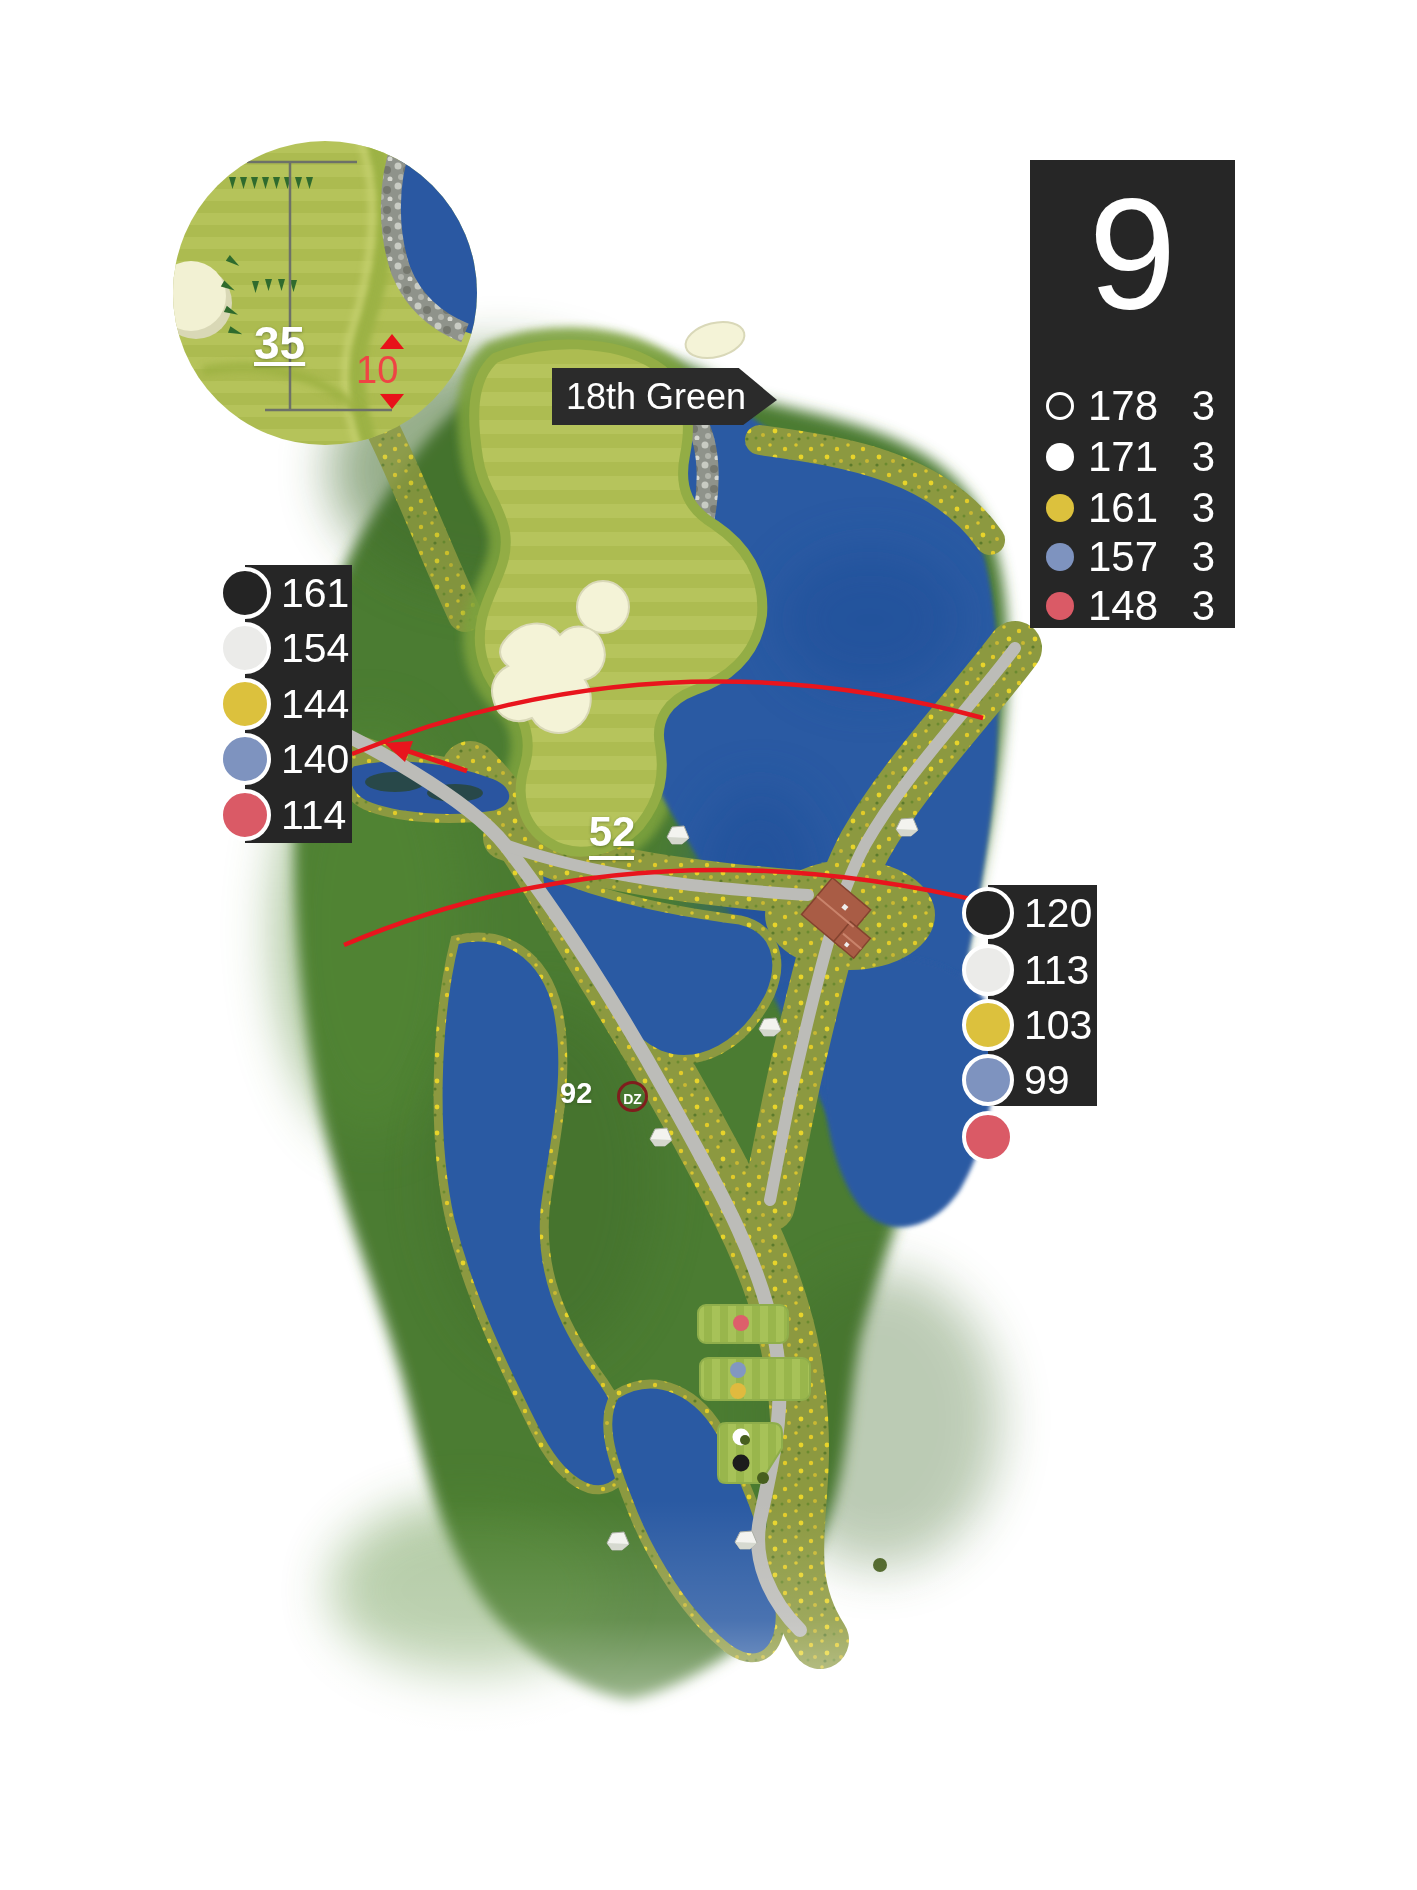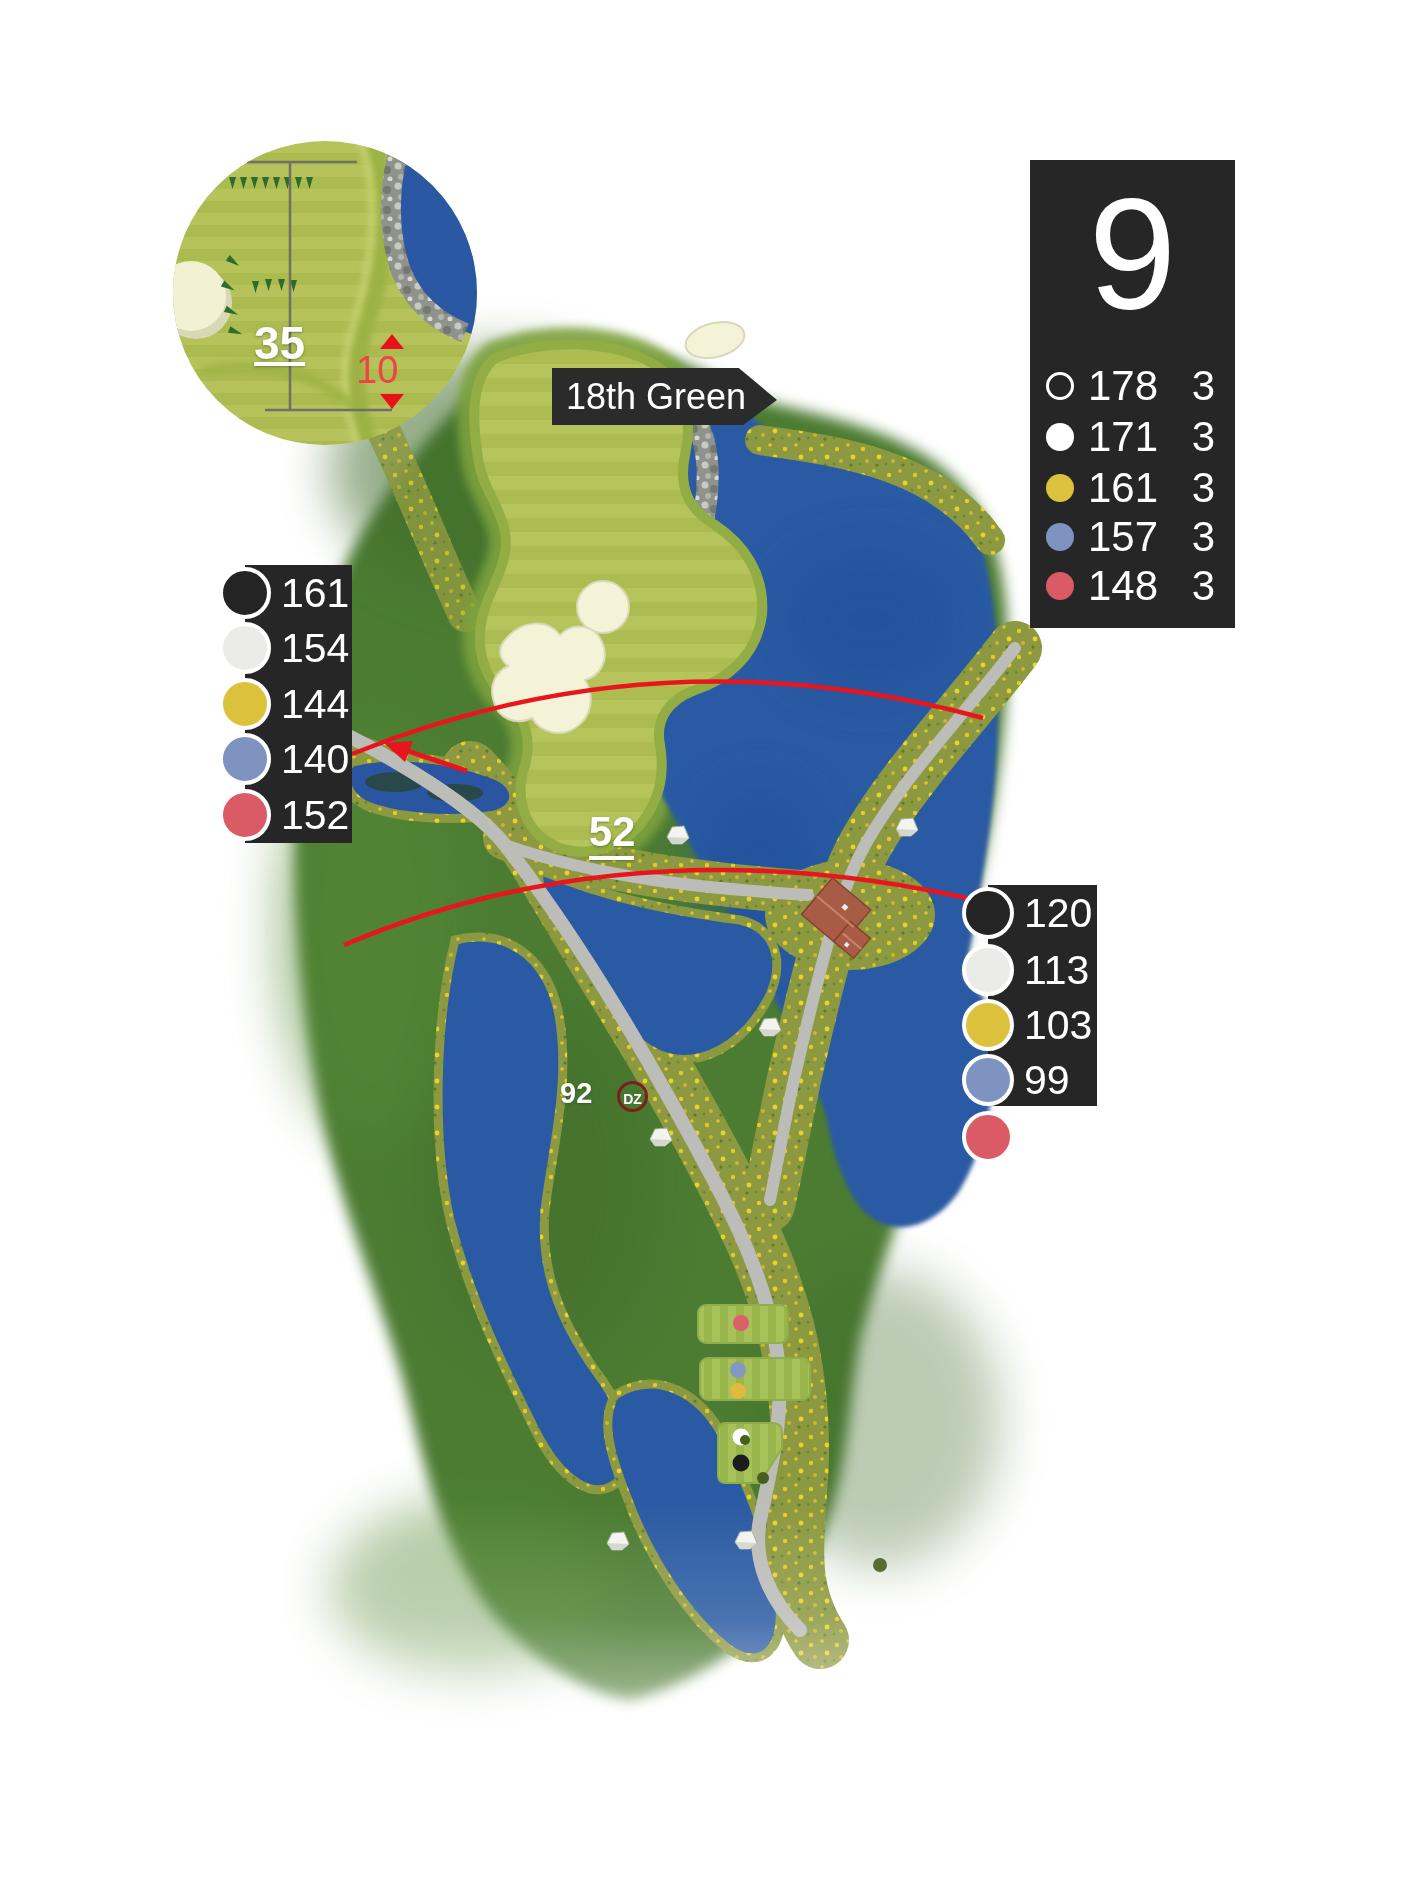--- a/index.html
+++ b/index.html
@@ -4,21 +4,21 @@
 <style>
   html,body{margin:0;padding:0;background:#fff;}
   body{width:1417px;height:1890px;position:relative;overflow:hidden;
        font-family:"Liberation Sans", sans-serif;}
   .abs{position:absolute;}
   
   .panel{position:absolute;background:#262626;color:#fff;}
   .hole-panel{left:1030px;top:160px;width:205px;height:468px;}
   .hole-number{position:absolute;top:14px;left:0;width:100%;text-align:center;
                font-size:158px;line-height:1;color:#fff;}
-  .tee-row{position:absolute;left:0;width:100%;height:46px;font-size:42px;line-height:46px;}
+  .tee-row{position:absolute;left:0;width:100%;height:46px;font-size:42px;line-height:46px;margin-top:20px;}
   .tee-row .dot{position:absolute;left:16px;top:9px;}
   .tee-row .dist{position:absolute;left:58px;}
   .tee-row .par{position:absolute;right:20px;}
   .dot{width:28px;height:28px;border-radius:50%;display:inline-block;box-sizing:border-box;}
   .dot--open{background:transparent;border:3px solid #fff;}
   .dot--white{background:#ffffff;}
   .dot--yellow{background:#dcc13d;}
   .dot--blue{background:#7e93bf;}
   .dot--red{background:#da5a66;}
   .dot--black{background:#242424;}
@@ -363,21 +363,21 @@
   <div class="side-row" style="top:113px">
     <span class="side-dot dot--yellow"></span>
     <span class="yards">144</span>
   </div>
   <div class="side-row" style="top:168px">
     <span class="side-dot dot--blue"></span>
     <span class="yards">140</span>
   </div>
   <div class="side-row" style="top:224px">
     <span class="side-dot dot--red"></span>
-    <span class="yards">152</span>
+    <span class="yards">114</span>
   </div>
 </div>
 
 <div class="panel side-panel right-panel">
   <div class="side-row" style="top:2px">
     <span class="side-dot dot--black"></span>
     <span class="yards">120</span>
   </div>
   <div class="side-row" style="top:59px">
     <span class="side-dot dot--white" style="background:#ebebe9"></span>

